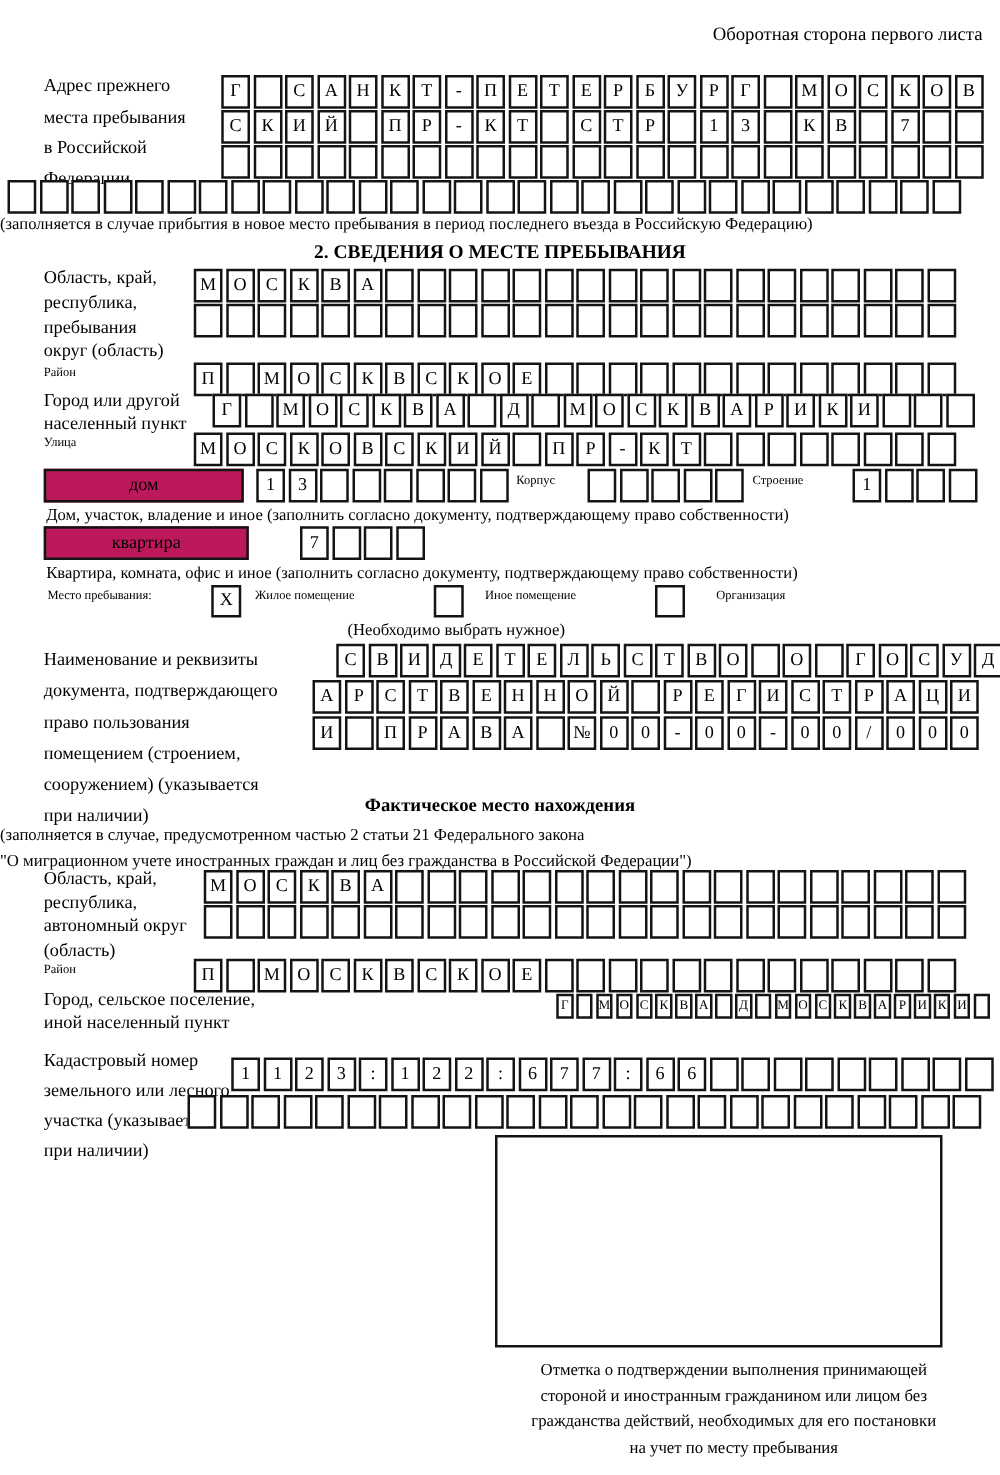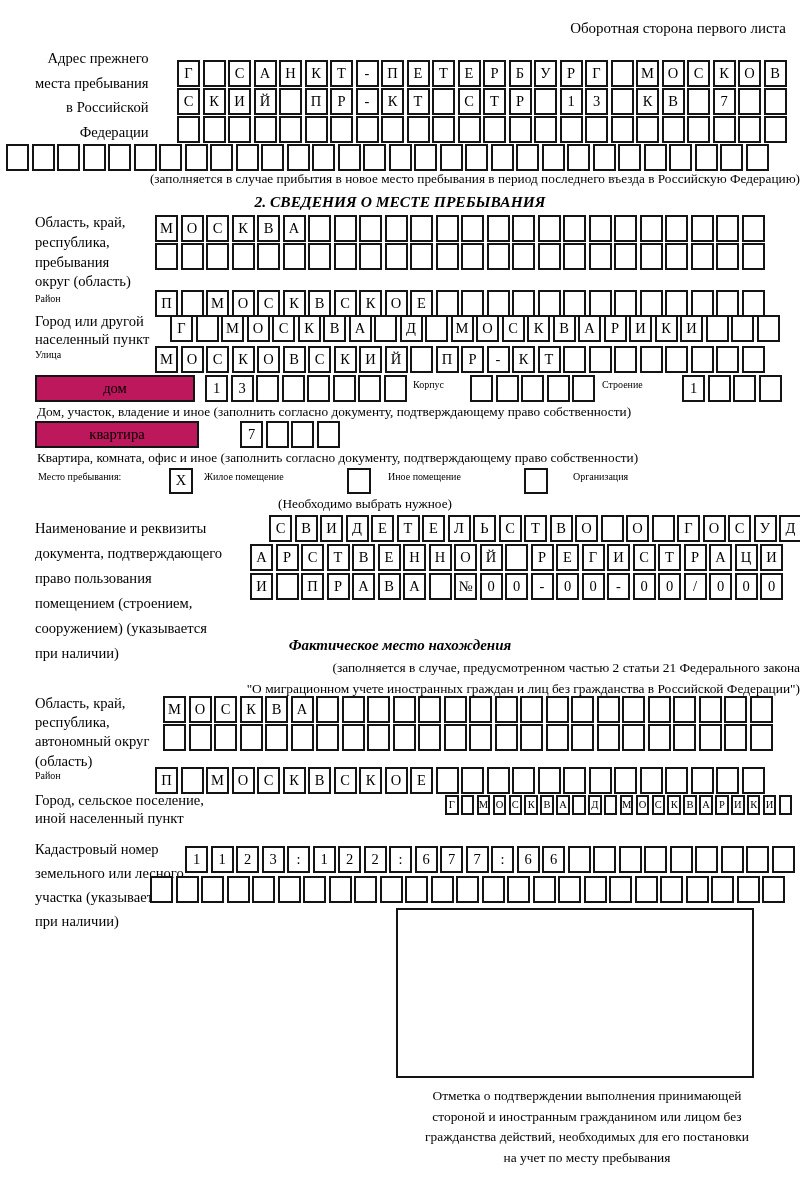--- a/index.html
+++ b/index.html
@@ -1,31 +1,31 @@
 <!DOCTYPE html>
 <html><head>
 <meta charset="utf-8">
 <style>
   html,body{margin:0;padding:0;background:#fff;}
   .page{position:relative;width:800px;height:1180px;background:#fff;color:#000;
         font-family:"Liberation Serif","DejaVu Serif",serif;overflow:hidden;}
   .lbl{position:absolute;font-size:14.6px;line-height:24.5px;}
   .slbl{position:absolute;font-size:10px;white-space:nowrap;}
-  .title{position:absolute;left:0;width:100%;text-align:center;font-weight:bold;font-size:15.5px;font-style:italic;}
-  .cnote{position:absolute;left:0;width:100%;text-align:right;font-size:13.3px;}
+  .title{position:absolute;left:0;width:100%;text-align:center;font-weight:bold;font-size:15.5px;}
+  .cnote{position:absolute;left:0;width:100%;text-align:left;font-size:13.3px;}
   .boxrow{position:absolute;white-space:nowrap;}
   .cbox{box-sizing:border-box;display:inline-block;width:23px;height:27px;border:2px solid #141414;
         margin-right:2.5px;text-align:center;font-size:14.5px;line-height:22px;vertical-align:top;background:#fff;}
   .small .cbox{width:13.5px;height:20px;border-width:2px;margin-right:2.4px;font-size:10.5px;line-height:15px;}
   .typebox{position:absolute;box-sizing:border-box;height:27px;border:2px solid #141414;
         text-align:center;font-size:14.6px;line-height:22px;background:#be185d;}
   .chk{position:absolute;box-sizing:border-box;width:24px;height:26px;border:2px solid #141414;
         text-align:center;font-size:14.5px;line-height:21px;background:#fff;}
   #hdr{position:absolute;top:20px;right:14px;font-size:15px;}
-  #prev-label{left:35px;top:46px;text-align:right;}
+  #prev-label{left:35px;top:57px;}
   #prev-r0{left:177px;top:60px;}
   #prev-r1{left:177px;top:88px;}
   #prev-r2{left:177px;top:116px;}
   #prev-r3{left:6px;top:144px;}
   #prev-note{top:171px;}
   #s2-title{top:193px;}
   #s2-region-label{left:35px;top:213px;line-height:19.8px;}
   #s2-region-r0{left:155px;top:215px;}
   #s2-region-r1{left:155px;top:243px;}
   #s2-district-label{left:35px;top:293px;}

